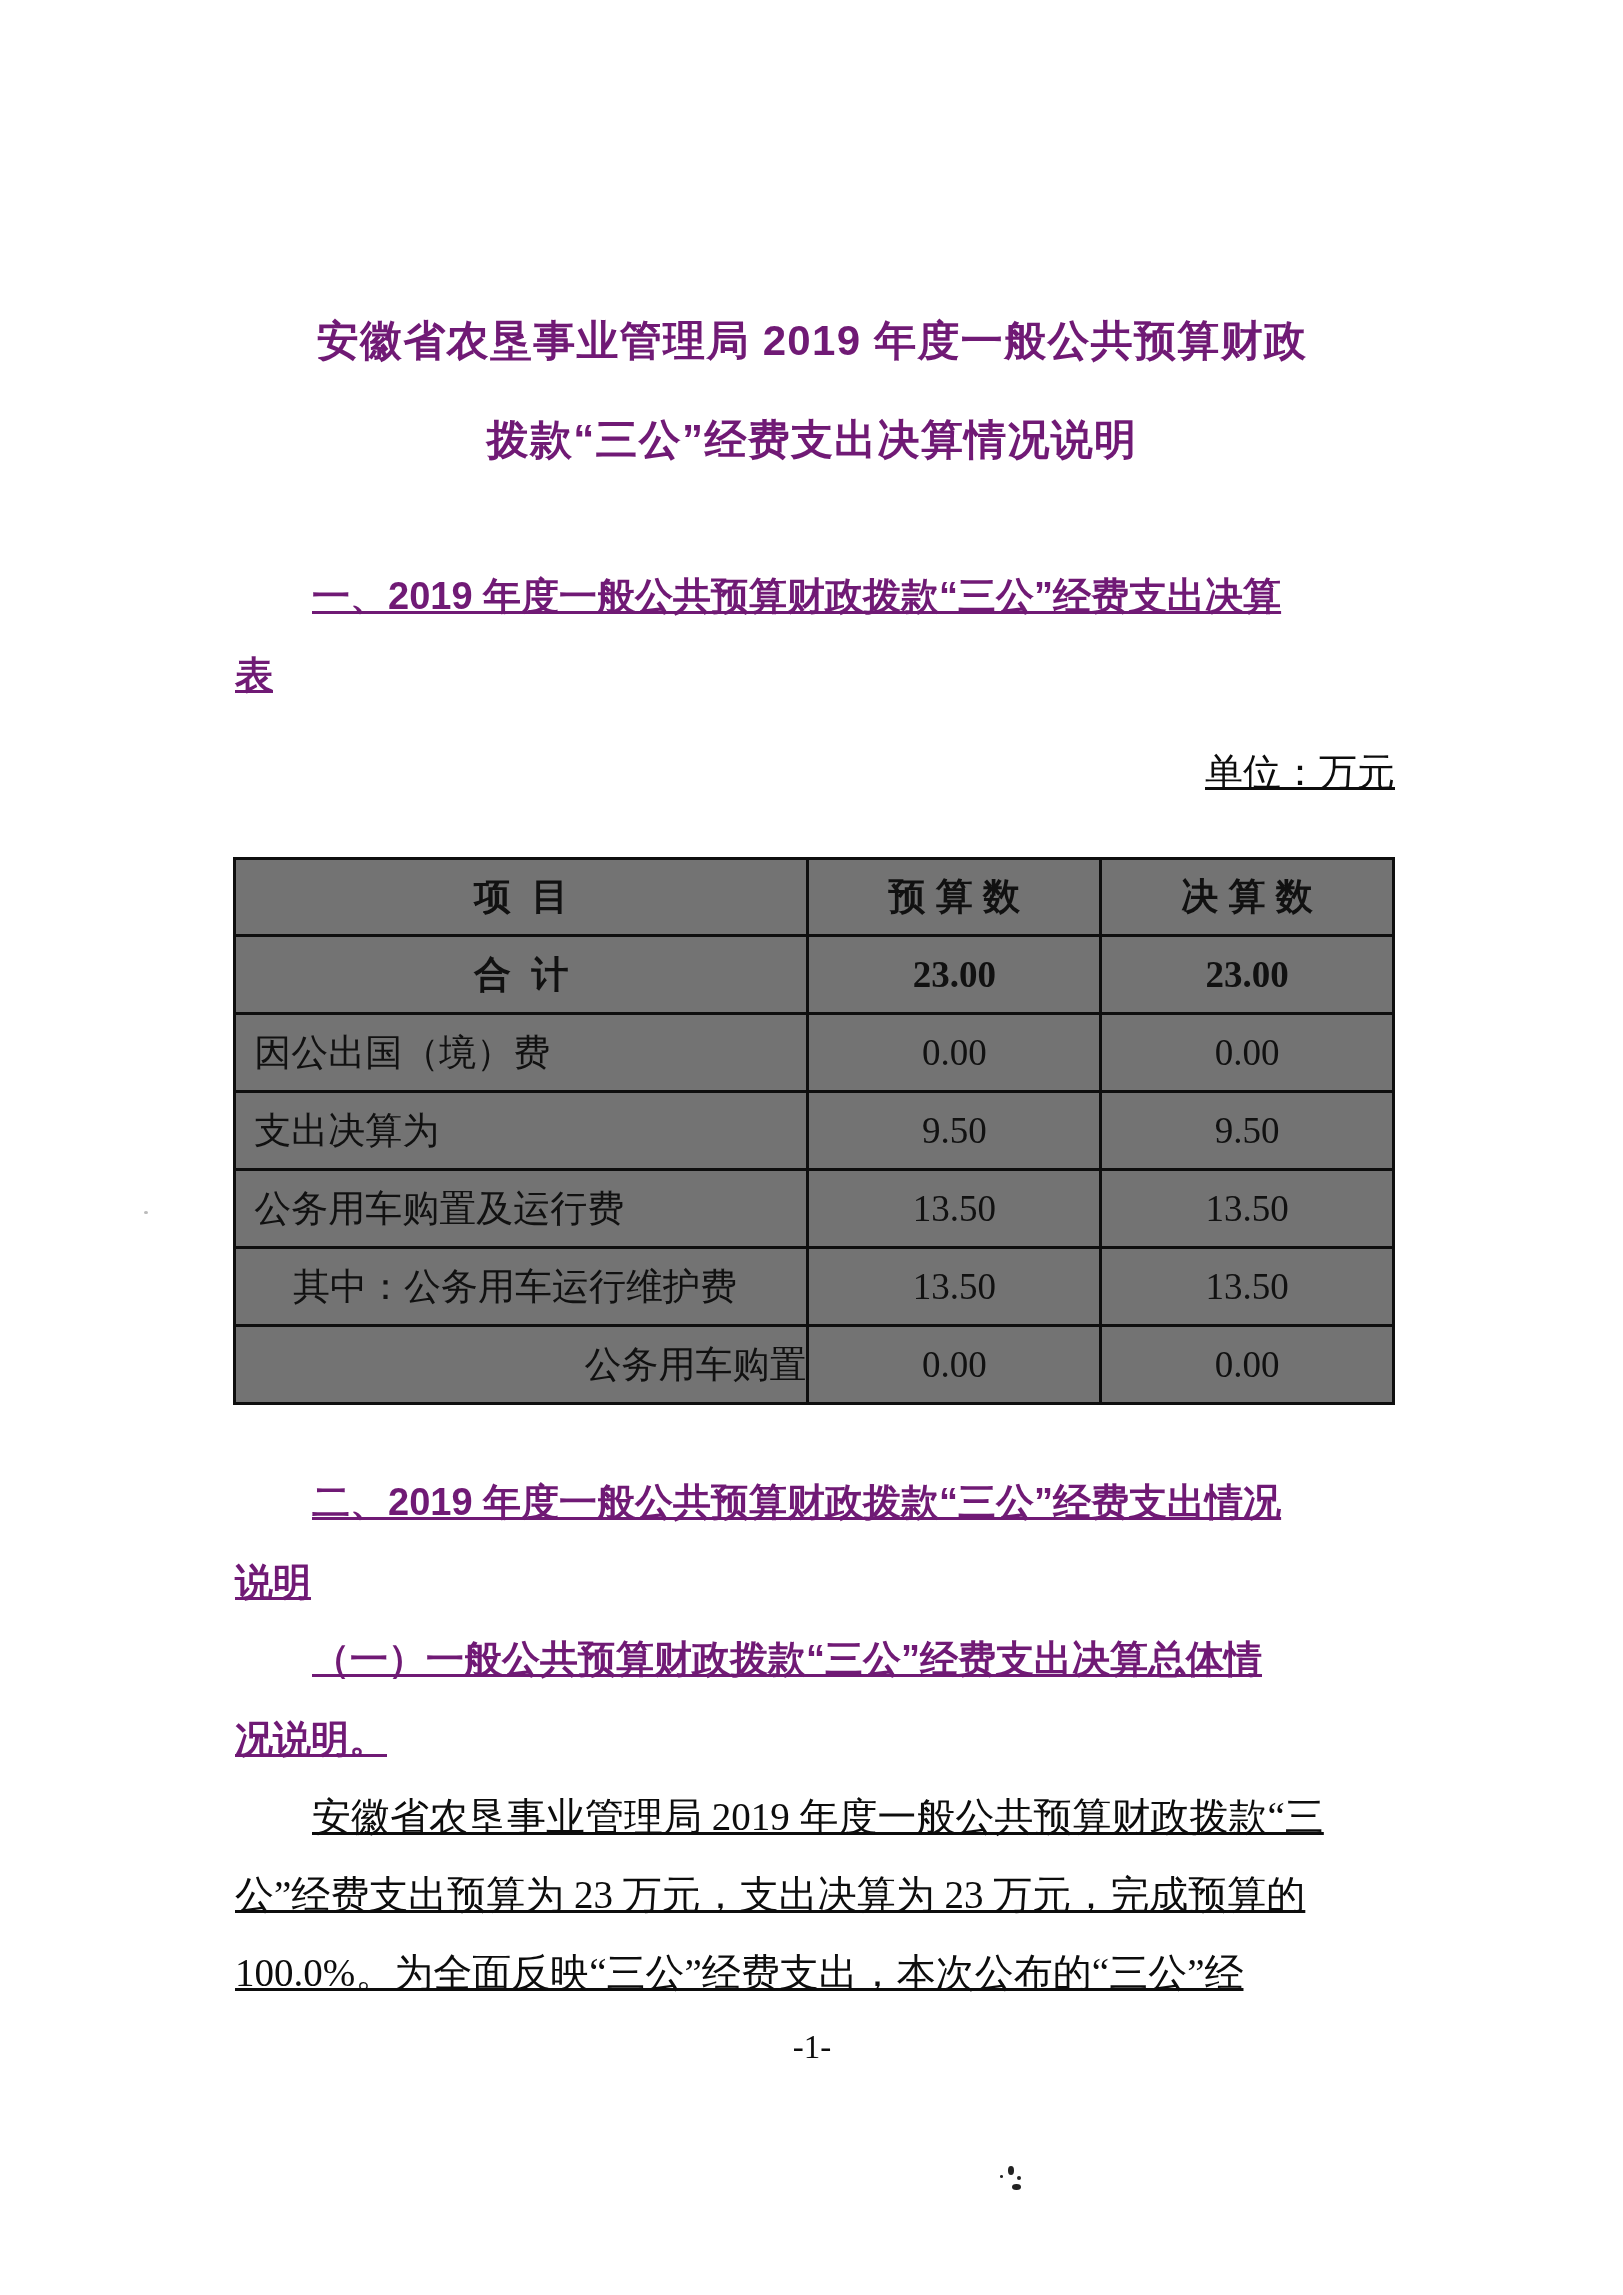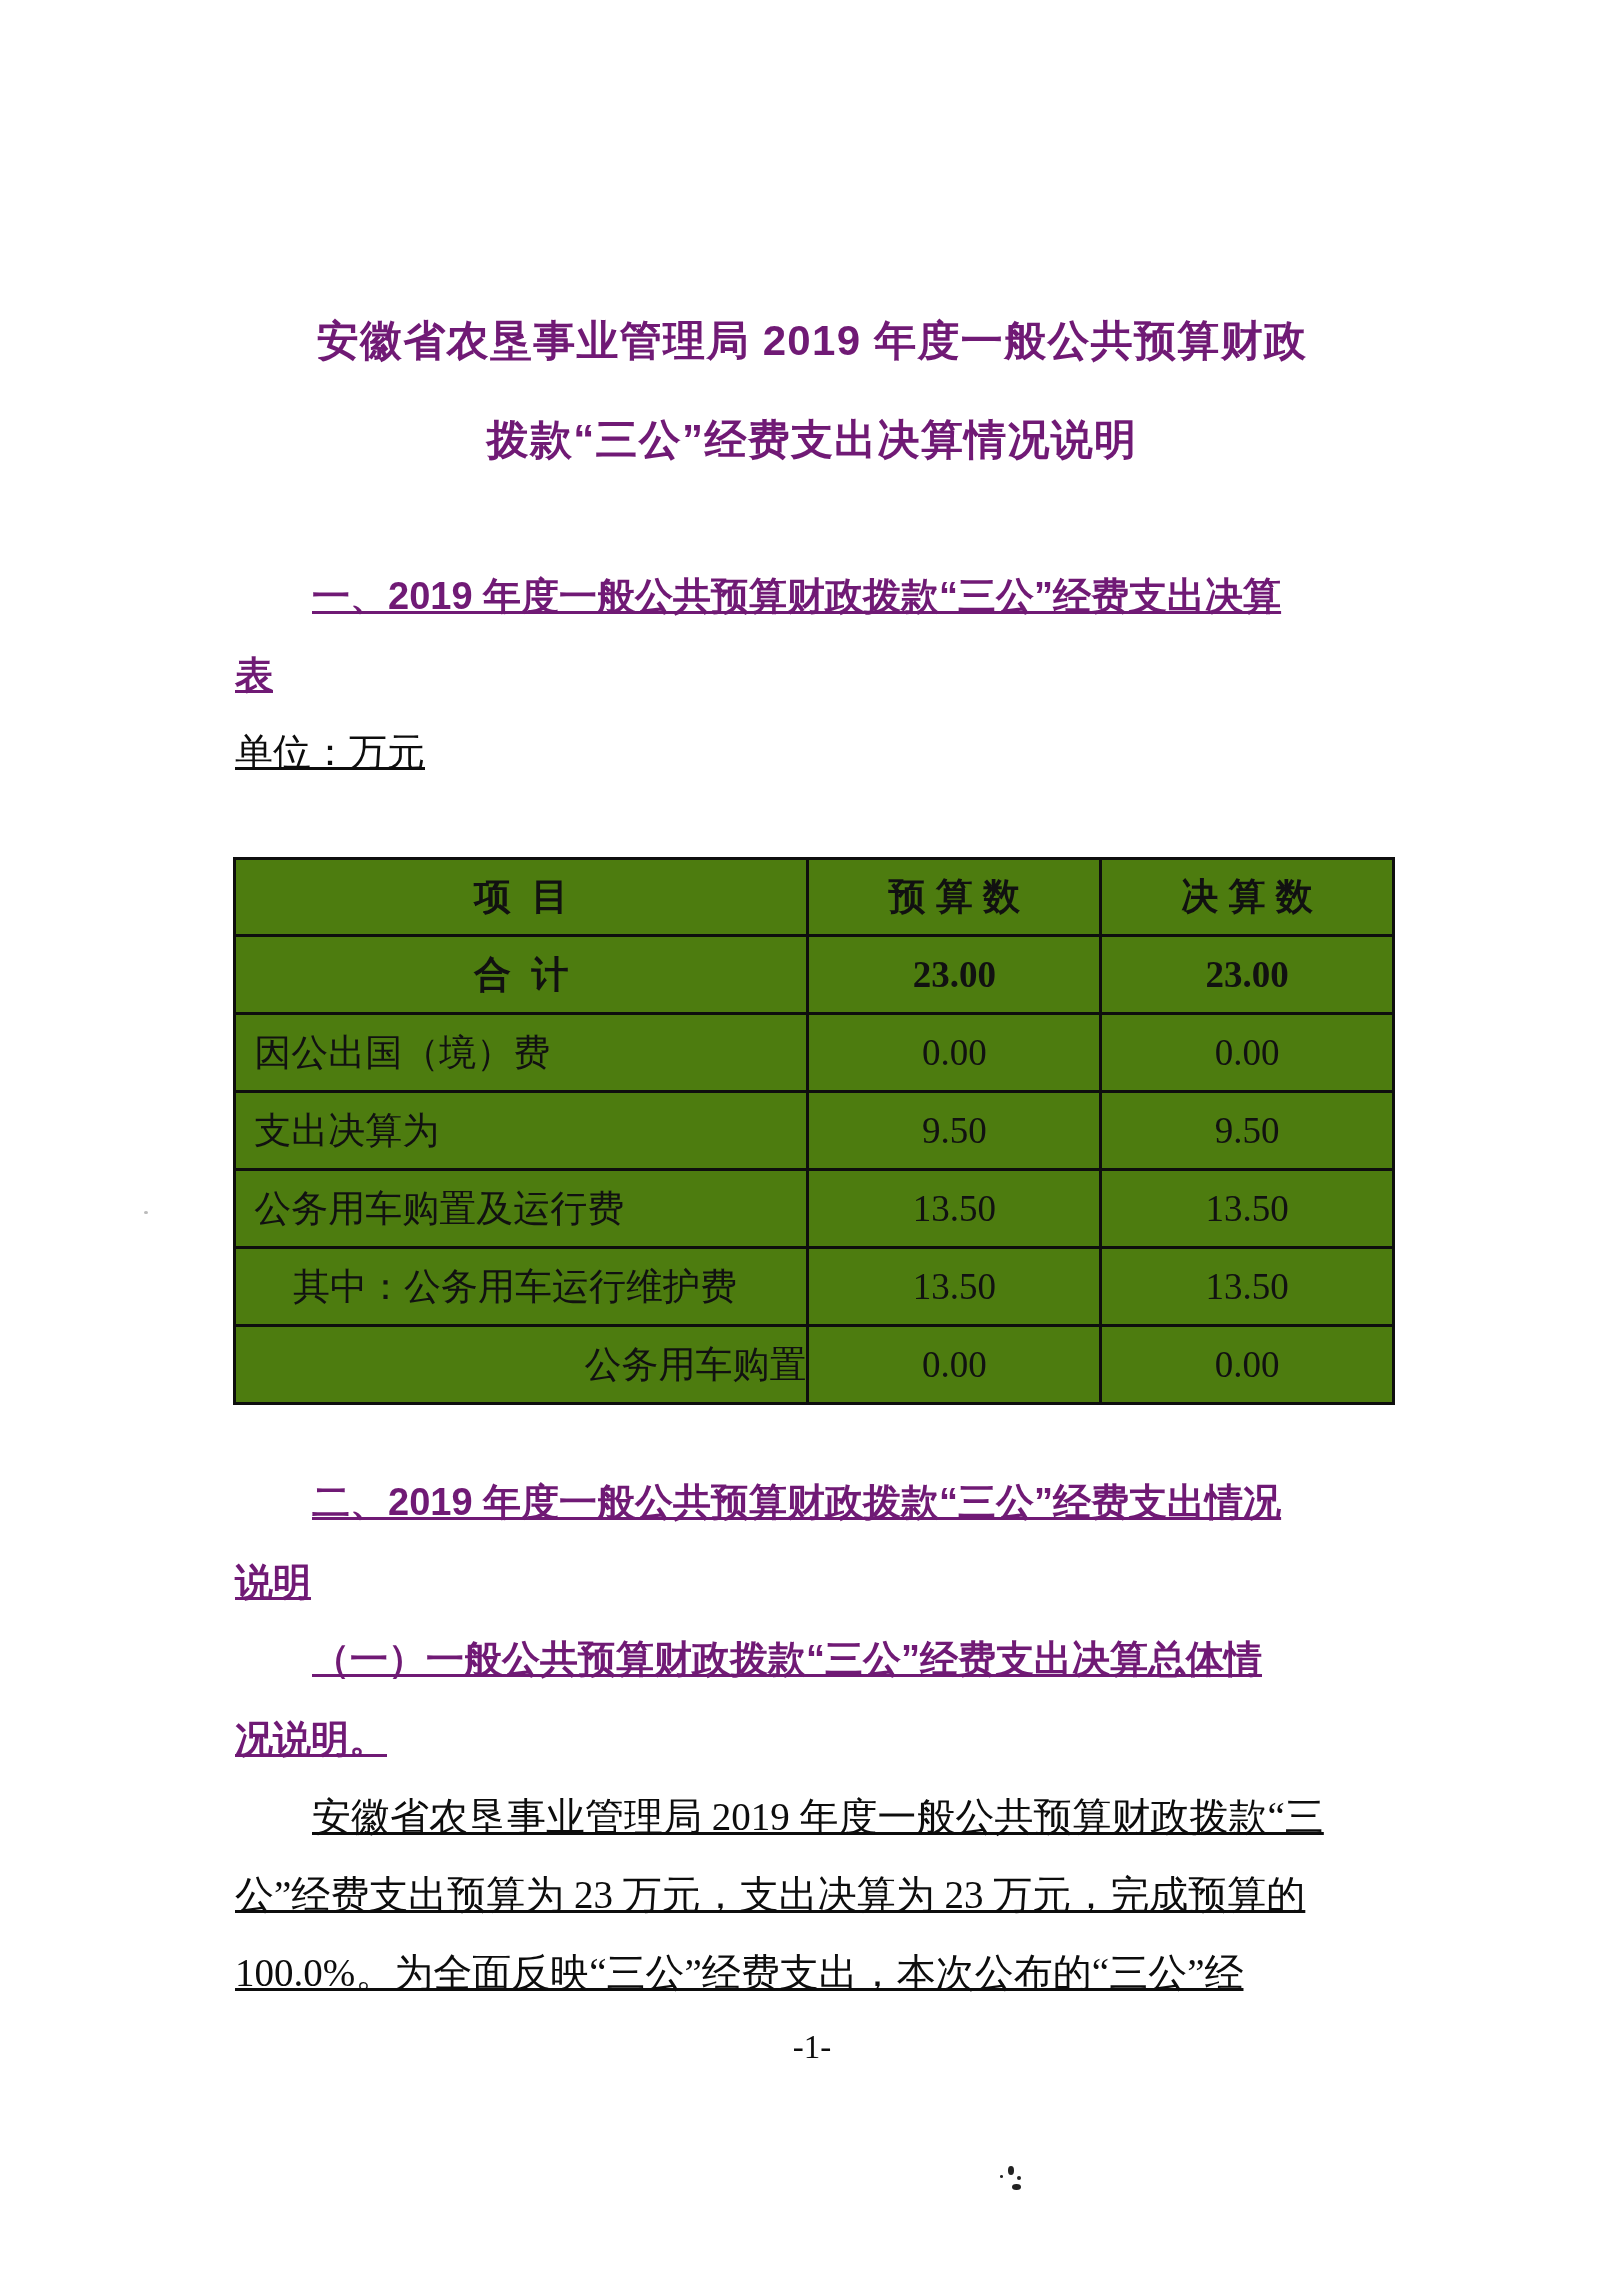--- a/index.html
+++ b/index.html
@@ -37,34 +37,34 @@
     line-height: 99px;
     letter-spacing: 1.3px;
   }
   .h-line {
     font-size: 38px;
     line-height: 46px;
     white-space: nowrap;
   }
   .indent2 { text-indent: 77px; }
   .unit-line {
-    top: 732px;
-    text-align: left;
+    top: 752px;
+    text-align: right;
     font-size: 38px;
     line-height: 40px;
   }
   
   table.stat {
     position: absolute;
     top: 857px;
     left: 233px;
     width: 1162px;
     border-collapse: collapse;
     table-layout: fixed;
-    background: #4d7c0f;
+    background: #737373;
   }
   table.stat td {
     border: 3.3px solid #0e0e0e;
     font-size: 37px;
     padding: 0;
     vertical-align: middle;
     white-space: pre;
     overflow: hidden;
   }
   table.stat tr { height: 78px; }

